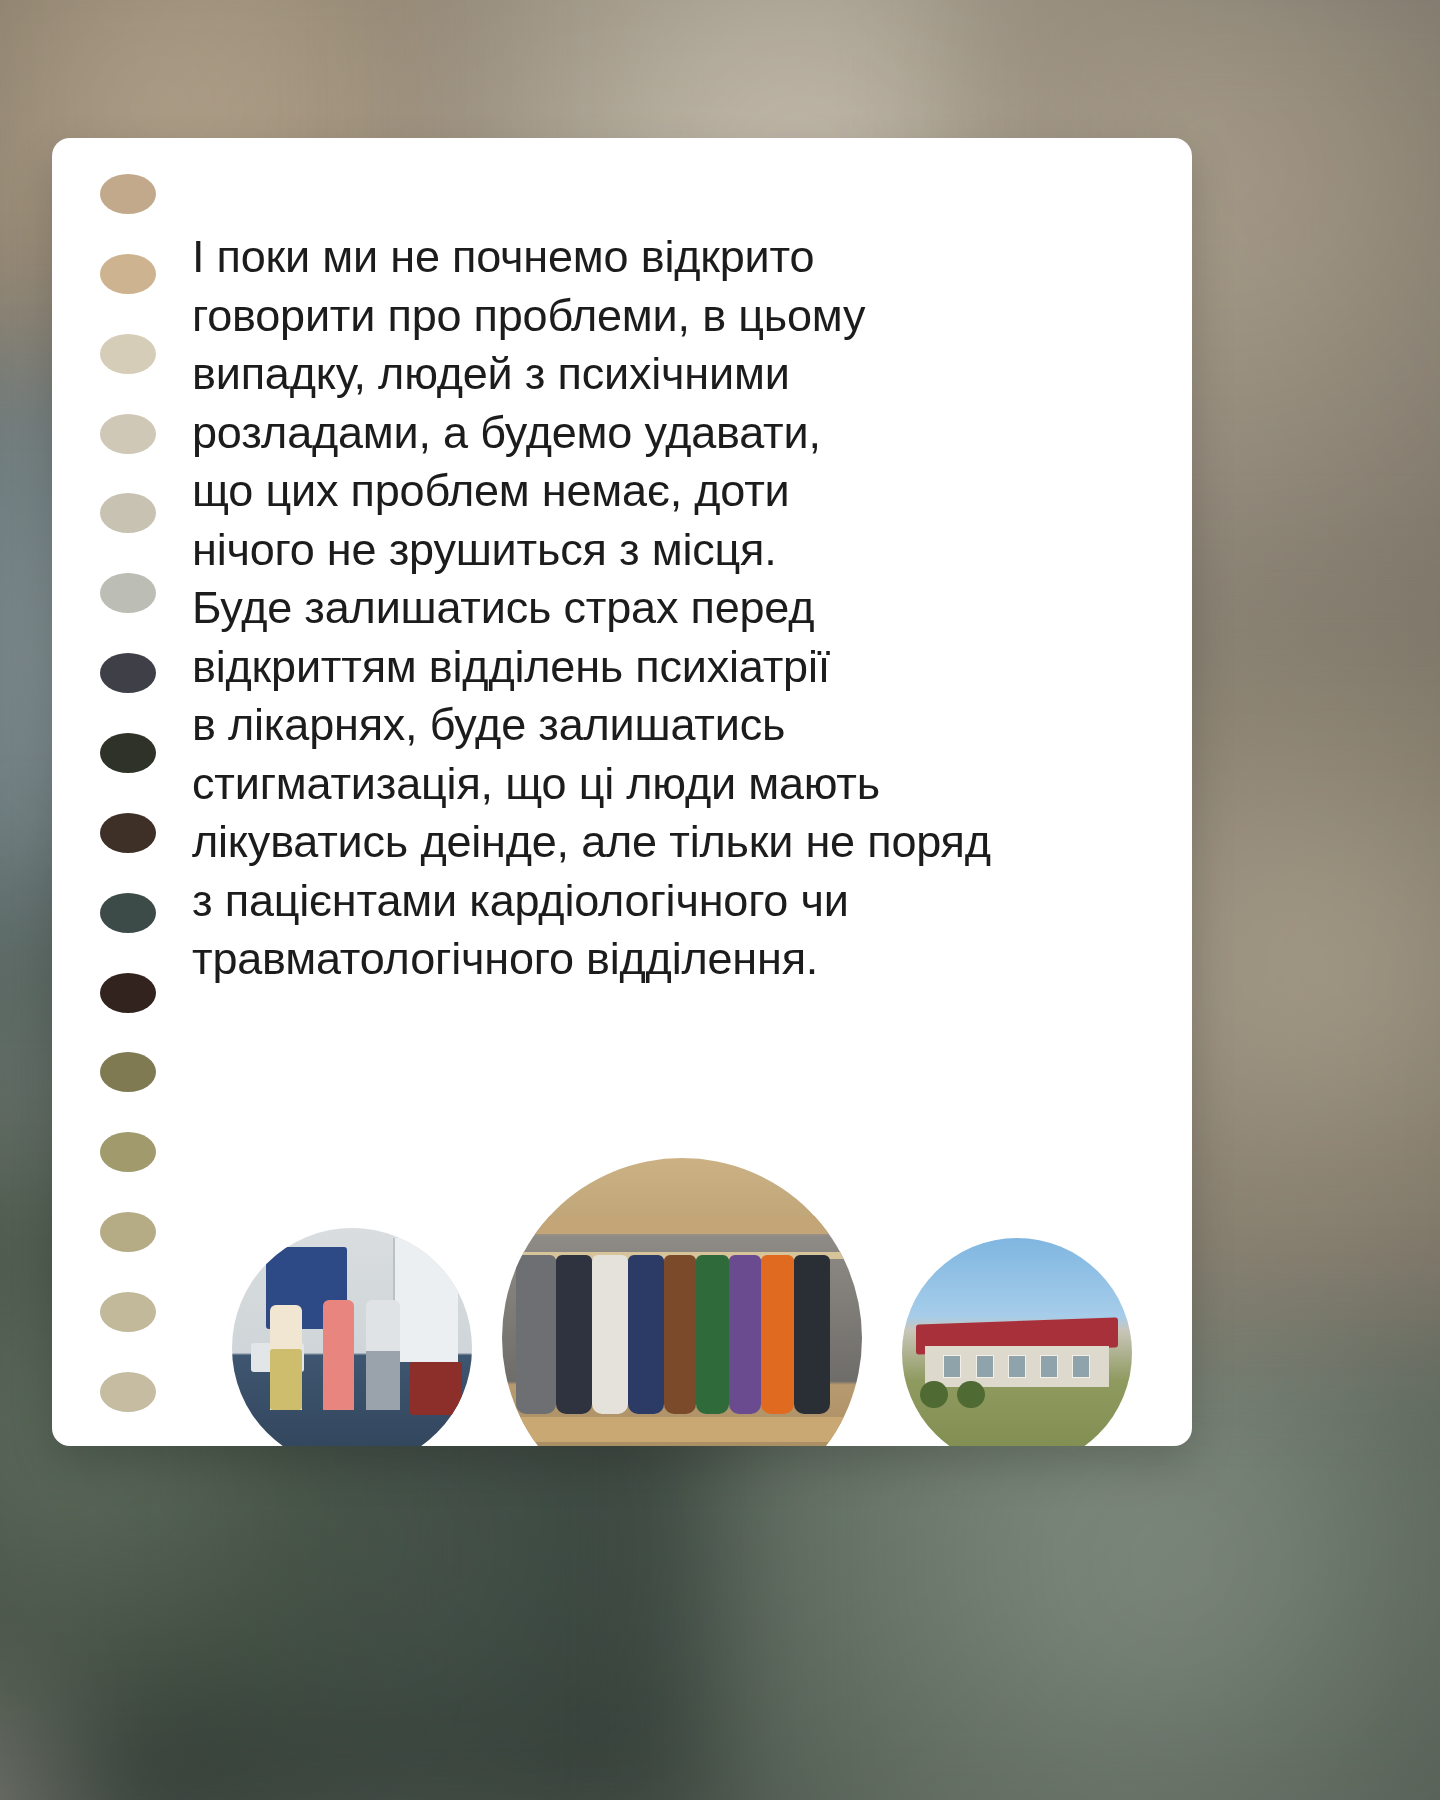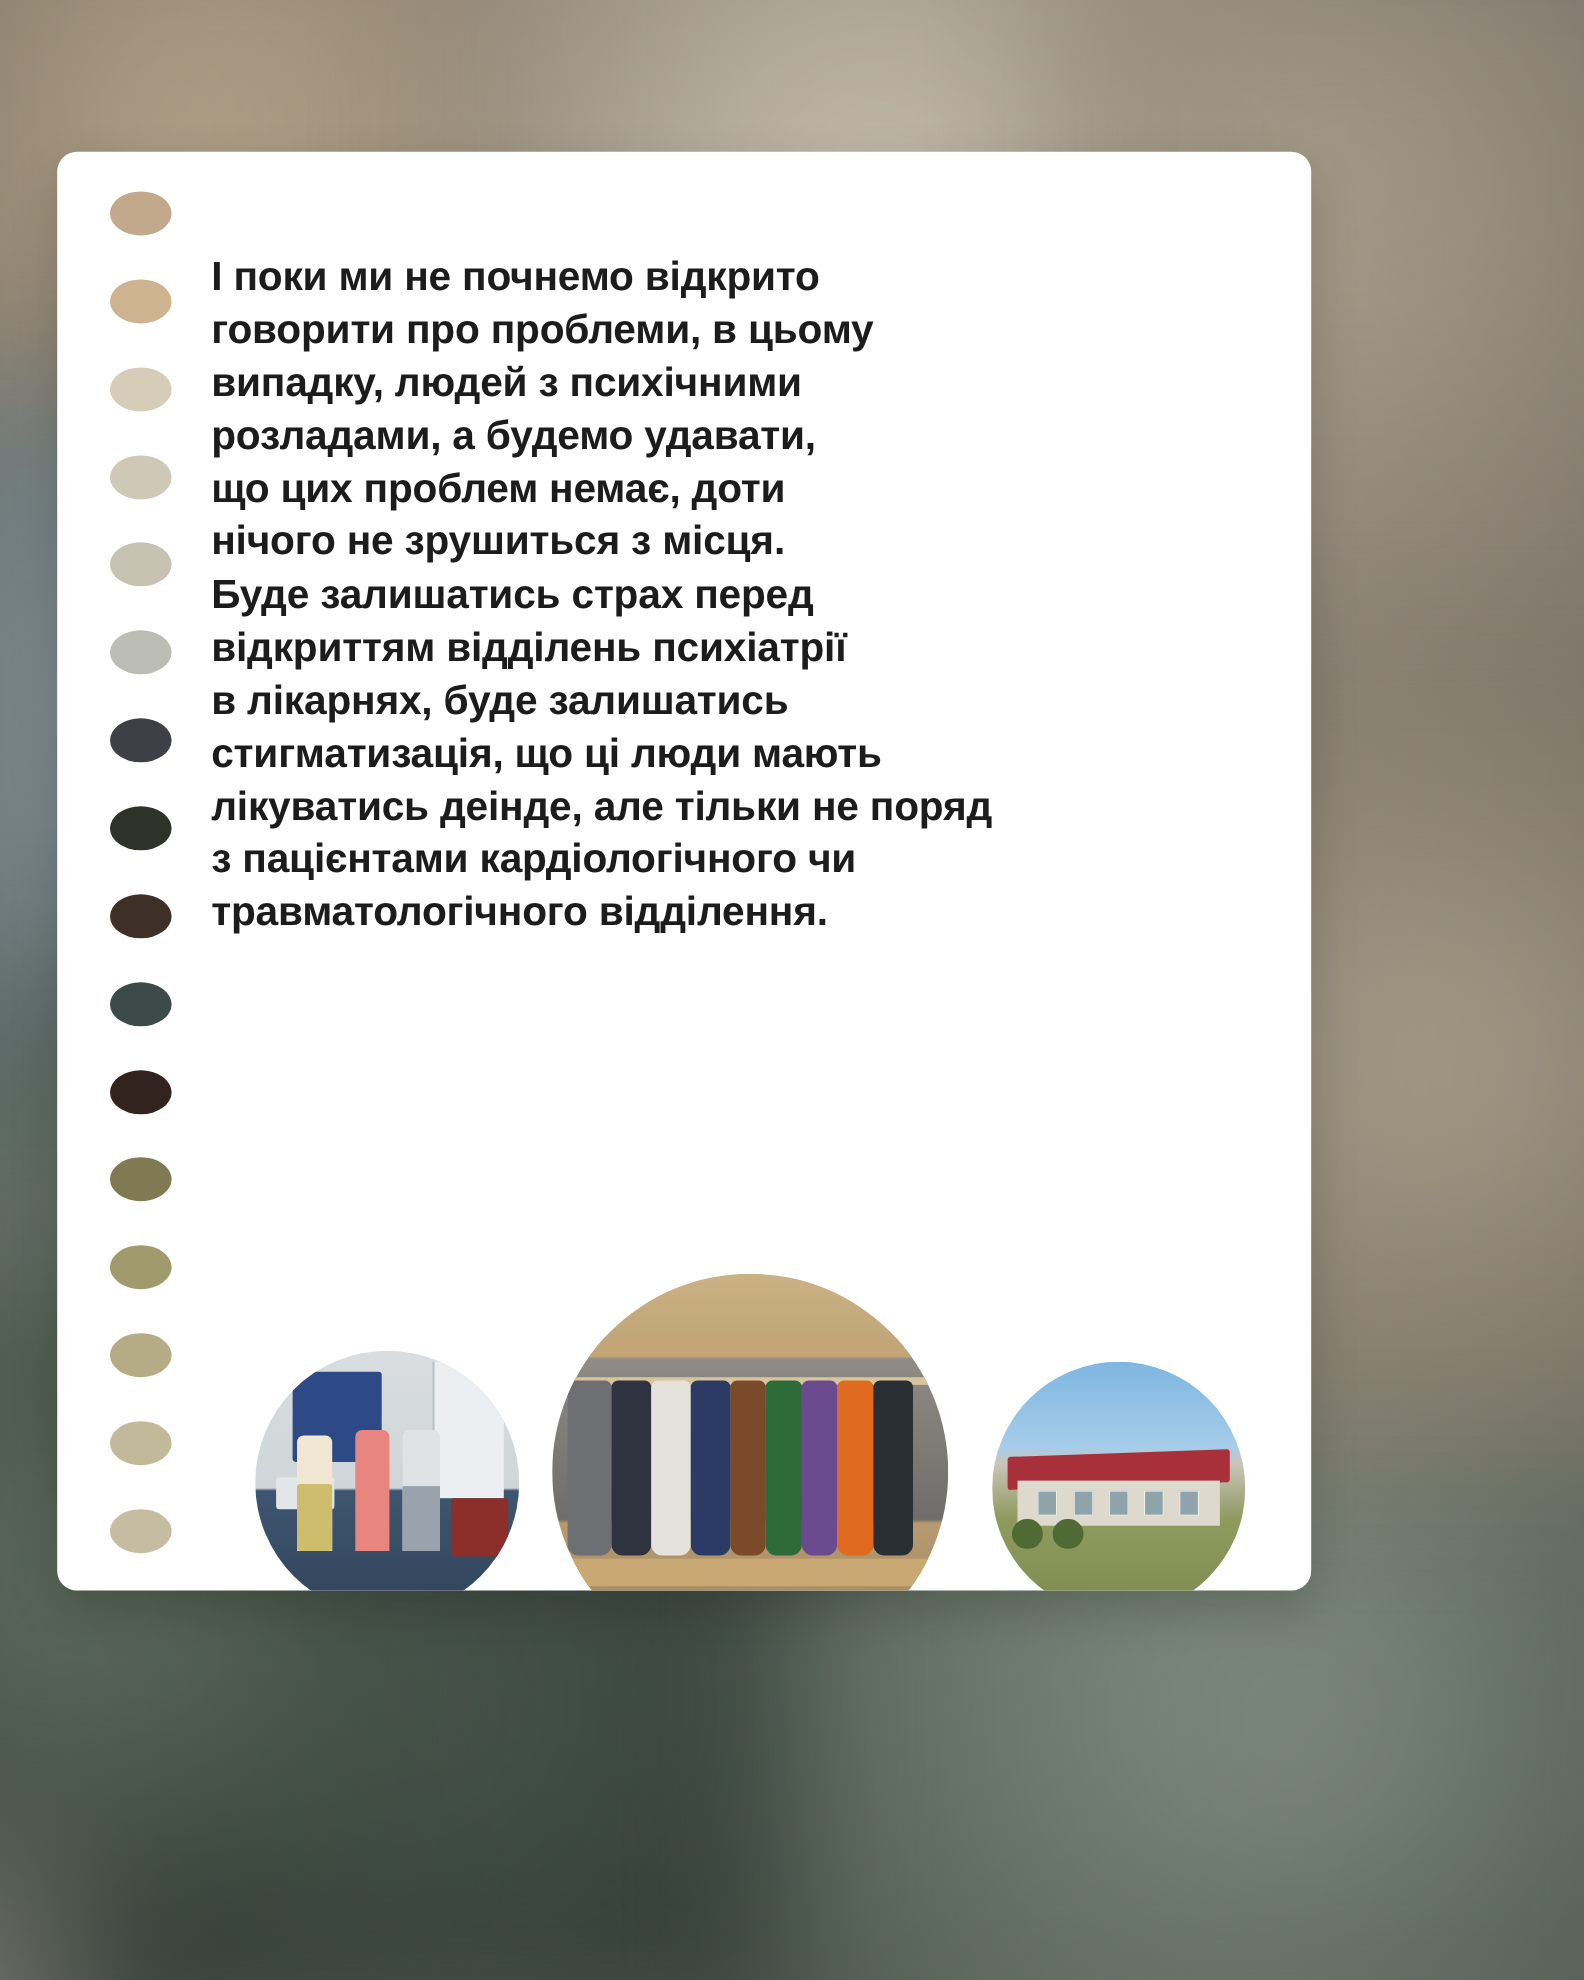--- a/index.html
+++ b/index.html
@@ -76,25 +76,25 @@
   }
 
   .content {
     position: absolute;
     left: 140px;
     top: 90px;
     width: 960px;
   }
 
   .body-text {
-    font-size: 37px;
+    font-size: 45px;
     line-height: 1.30;
     color: #1c1c1c;
     letter-spacing: -0.2px;
-    font-weight: 700;
+    font-weight: 400;
     white-space: pre-line;
     margin: 0;
   }
 
   
   .photos {
     position: absolute;
     left: 140px;
     top: 1020px;
     width: 1080px;

